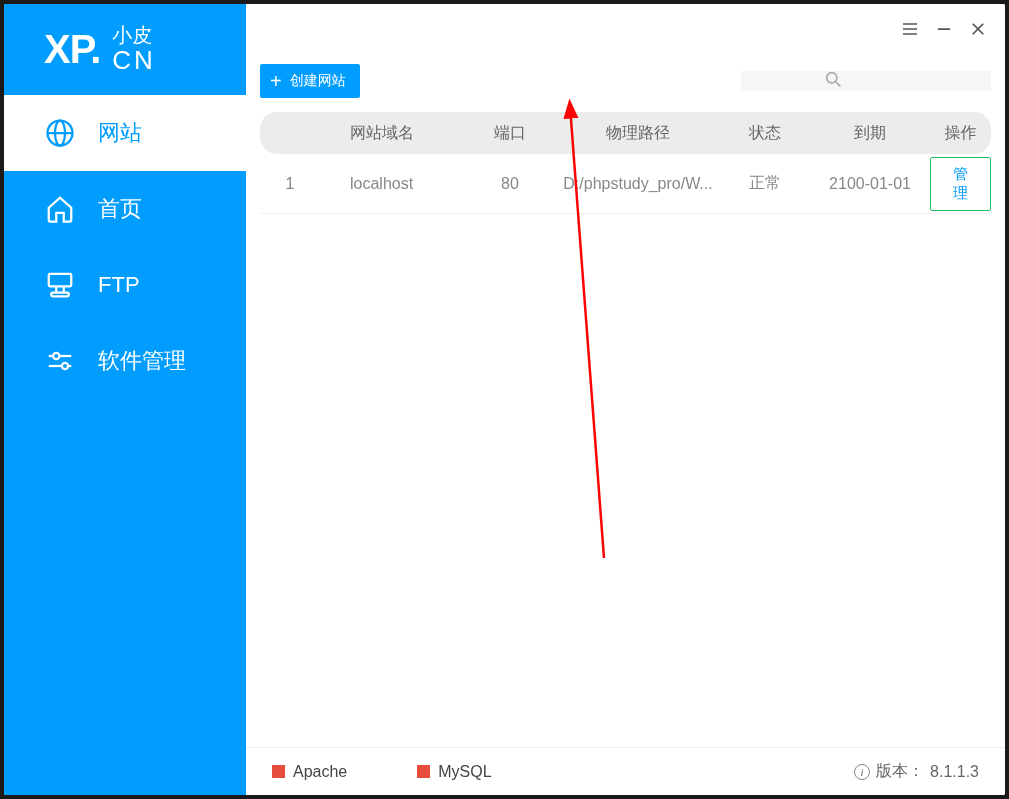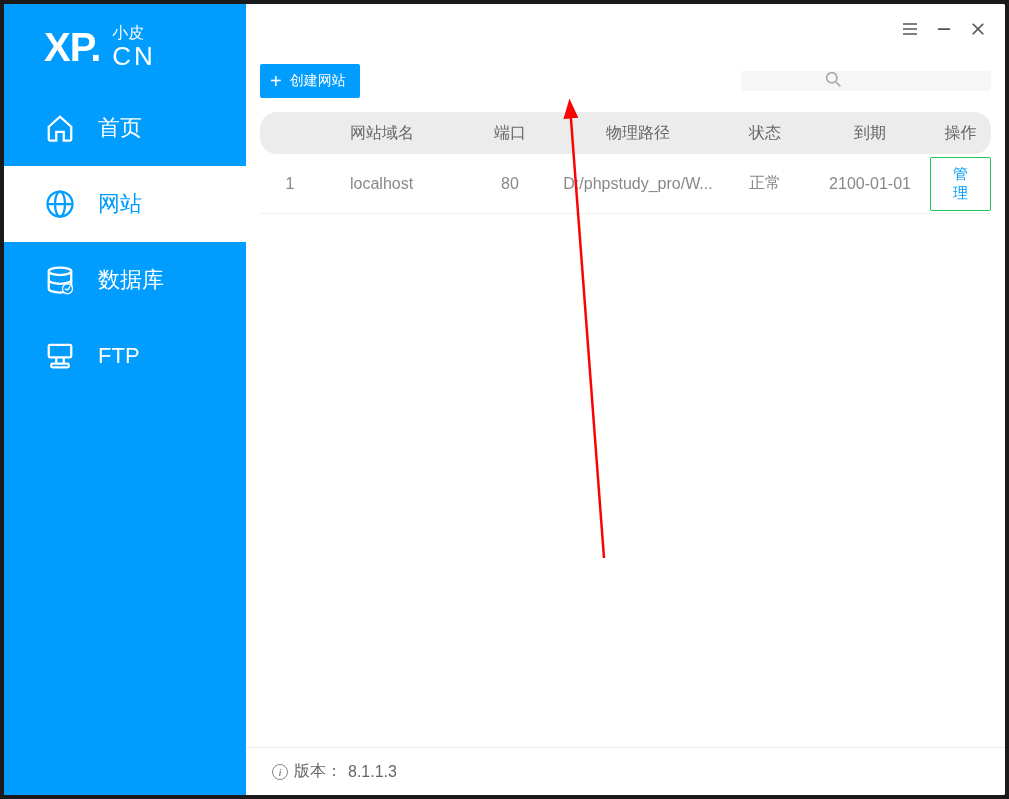--- a/index.html
+++ b/index.html
@@ -49,21 +49,21 @@
       font-size: 40px;
       font-weight: bold;
       letter-spacing: -1px;
     }
     .logo-right {
       display: flex;
       flex-direction: column;
       line-height: 1.1;
     }
     .logo-top {
-      font-size: 16px;
+      font-size: 20px;
     }
     .logo-cn {
       font-size: 26px;
       letter-spacing: 3px;
     }
     .nav-item {
       display: flex;
       align-items: center;
       padding: 22px 0 22px 40px;
       gap: 22px;
@@ -250,65 +250,64 @@
 
     <div class="sidebar">
       <div class="logo-area">
         <div class="logo-xp">XP.</div>
         <div class="logo-right">
           <div class="logo-top">小皮</div>
           <div class="logo-cn">CN</div>
         </div>
       </div>
 
-      <div class="nav-item">
-        <span class="nav-icon">
-          <svg viewBox="0 0 24 24" fill="none" stroke="currentColor" stroke-width="1.8">
-              <path d="M3 11l9-8 9 8v10a1 1 0 01-1 1h-5v-7h-6v7H4a1 1 0 01-1-1V11z"></path>
-            </svg>
-        </span>
-        <span>首页</span>
-      </div>
-
       <div class="nav-item active">
         <span class="nav-icon">
           <svg viewBox="0 0 24 24" fill="none" stroke="currentColor" stroke-width="1.8">
               <circle cx="12" cy="12" r="10"></circle>
               <ellipse cx="12" cy="12" rx="4" ry="10"></ellipse>
               <line x1="2" y1="12" x2="22" y2="12"></line>
             </svg>
         </span>
         <span>网站</span>
       </div>
 
       <div class="nav-item">
         <span class="nav-icon">
           <svg viewBox="0 0 24 24" fill="none" stroke="currentColor" stroke-width="1.8">
-              <ellipse cx="12" cy="5" rx="9" ry="3"></ellipse>
-              <path d="M3 5v14c0 1.7 4 3 9 3s9-1.3 9-3V5"></path>
-              <path d="M3 12c0 1.7 4 3 9 3s9-1.3 9-3"></path>
-              <circle cx="18" cy="19" r="4" fill="#009dfe" stroke="#fff" stroke-width="1"></circle>
-              <path d="M16 19c2 2 3 0 4-2" stroke="#fff" stroke-width="1.2"></path>
-            </svg>
-        </span>
-        <span>数据库</span>
-      </div>
+              <path d="M3 11l9-8 9 8v10a1 1 0 01-1 1h-5v-7h-6v7H4a1 1 0 01-1-1V11z"></path>
+            </svg>
+        </span>
+        <span>首页</span>
+      </div>
+
 
       <div class="nav-item">
         <span class="nav-icon">
           <svg viewBox="0 0 24 24" fill="none" stroke="currentColor" stroke-width="1.8">
               <rect x="3" y="3" width="18" height="10" rx="1"></rect>
               <line x1="9" y1="13" x2="9" y2="18"></line>
               <line x1="15" y1="13" x2="15" y2="18"></line>
               <rect x="5" y="18" width="14" height="3" rx="1"></rect>
             </svg>
         </span>
         <span>FTP</span>
       </div>
 
+      <div class="nav-item">
+        <span class="nav-icon">
+          <svg viewBox="0 0 24 24" fill="none" stroke="currentColor" stroke-width="1.8">
+              <line x1="3" y1="8" x2="21" y2="8"></line>
+              <line x1="3" y1="16" x2="21" y2="16"></line>
+              <circle cx="9" cy="8" r="2.5" fill="#009dfe"></circle>
+              <circle cx="16" cy="16" r="2.5" fill="#009dfe"></circle>
+            </svg>
+        </span>
+        <span>软件管理</span>
+      </div>
 
     </div>
 
     <div class="content-area">
       <div class="titlebar">
         <span class="titlebar-btn">
           <svg viewBox="0 0 16 16" width="16" height="16" stroke="currentColor" stroke-width="1.5">
               <line x1="1" y1="3" x2="15" y2="3"></line>
               <line x1="1" y1="8" x2="15" y2="8"></line>
               <line x1="1" y1="13" x2="15" y2="13"></line>
@@ -368,20 +367,30 @@
       <svg class="annotation-arrow" width="60" height="470">
         <defs>
           <marker id="arrowhead" markerWidth="10" markerHeight="10" refX="5" refY="3" orient="auto">
             <polygon points="0 0, 8 3, 0 6" fill="#fc0303"></polygon>
           </marker>
         </defs>
         <line x1="42" y1="460" x2="8" y2="8" stroke="#fc0303" stroke-width="2.5" marker-end="url(#arrowhead)"></line>
       </svg>
 
       <div class="statusbar">
+        <div class="status-services">
+          <div class="service-item">
+            <span class="status-square"></span>
+            <span>Apache</span>
+          </div>
+          <div class="service-item">
+            <span class="status-square"></span>
+            <span>MySQL</span>
+          </div>
+        </div>
         <div class="version-info">
           <span class="info-icon">i</span>
           <span>版本：</span>
           <span>8.1.1.3</span>
         </div>
       </div>
     </div>
   </div>
 </div>
 

